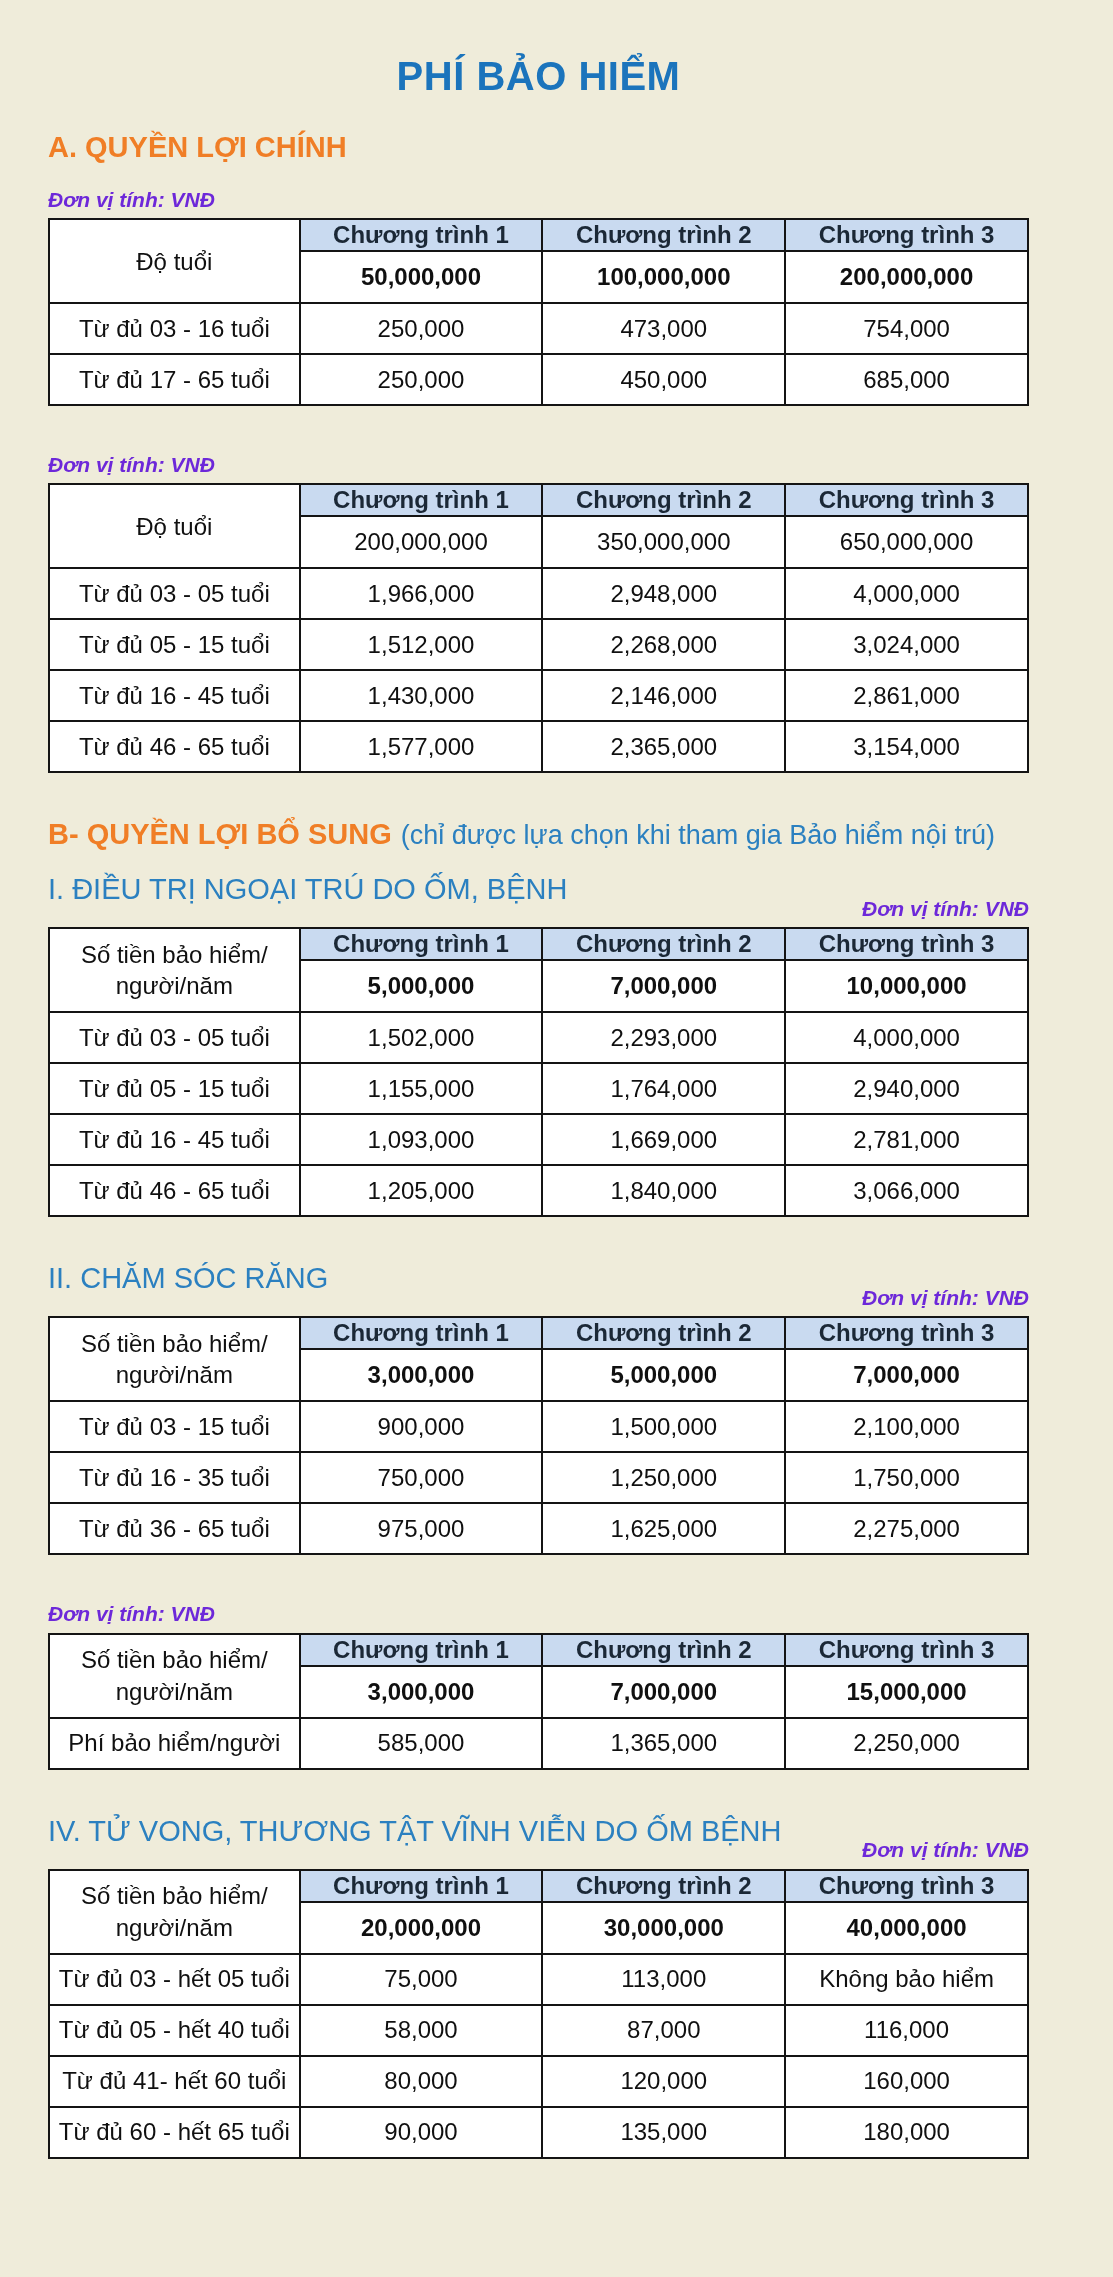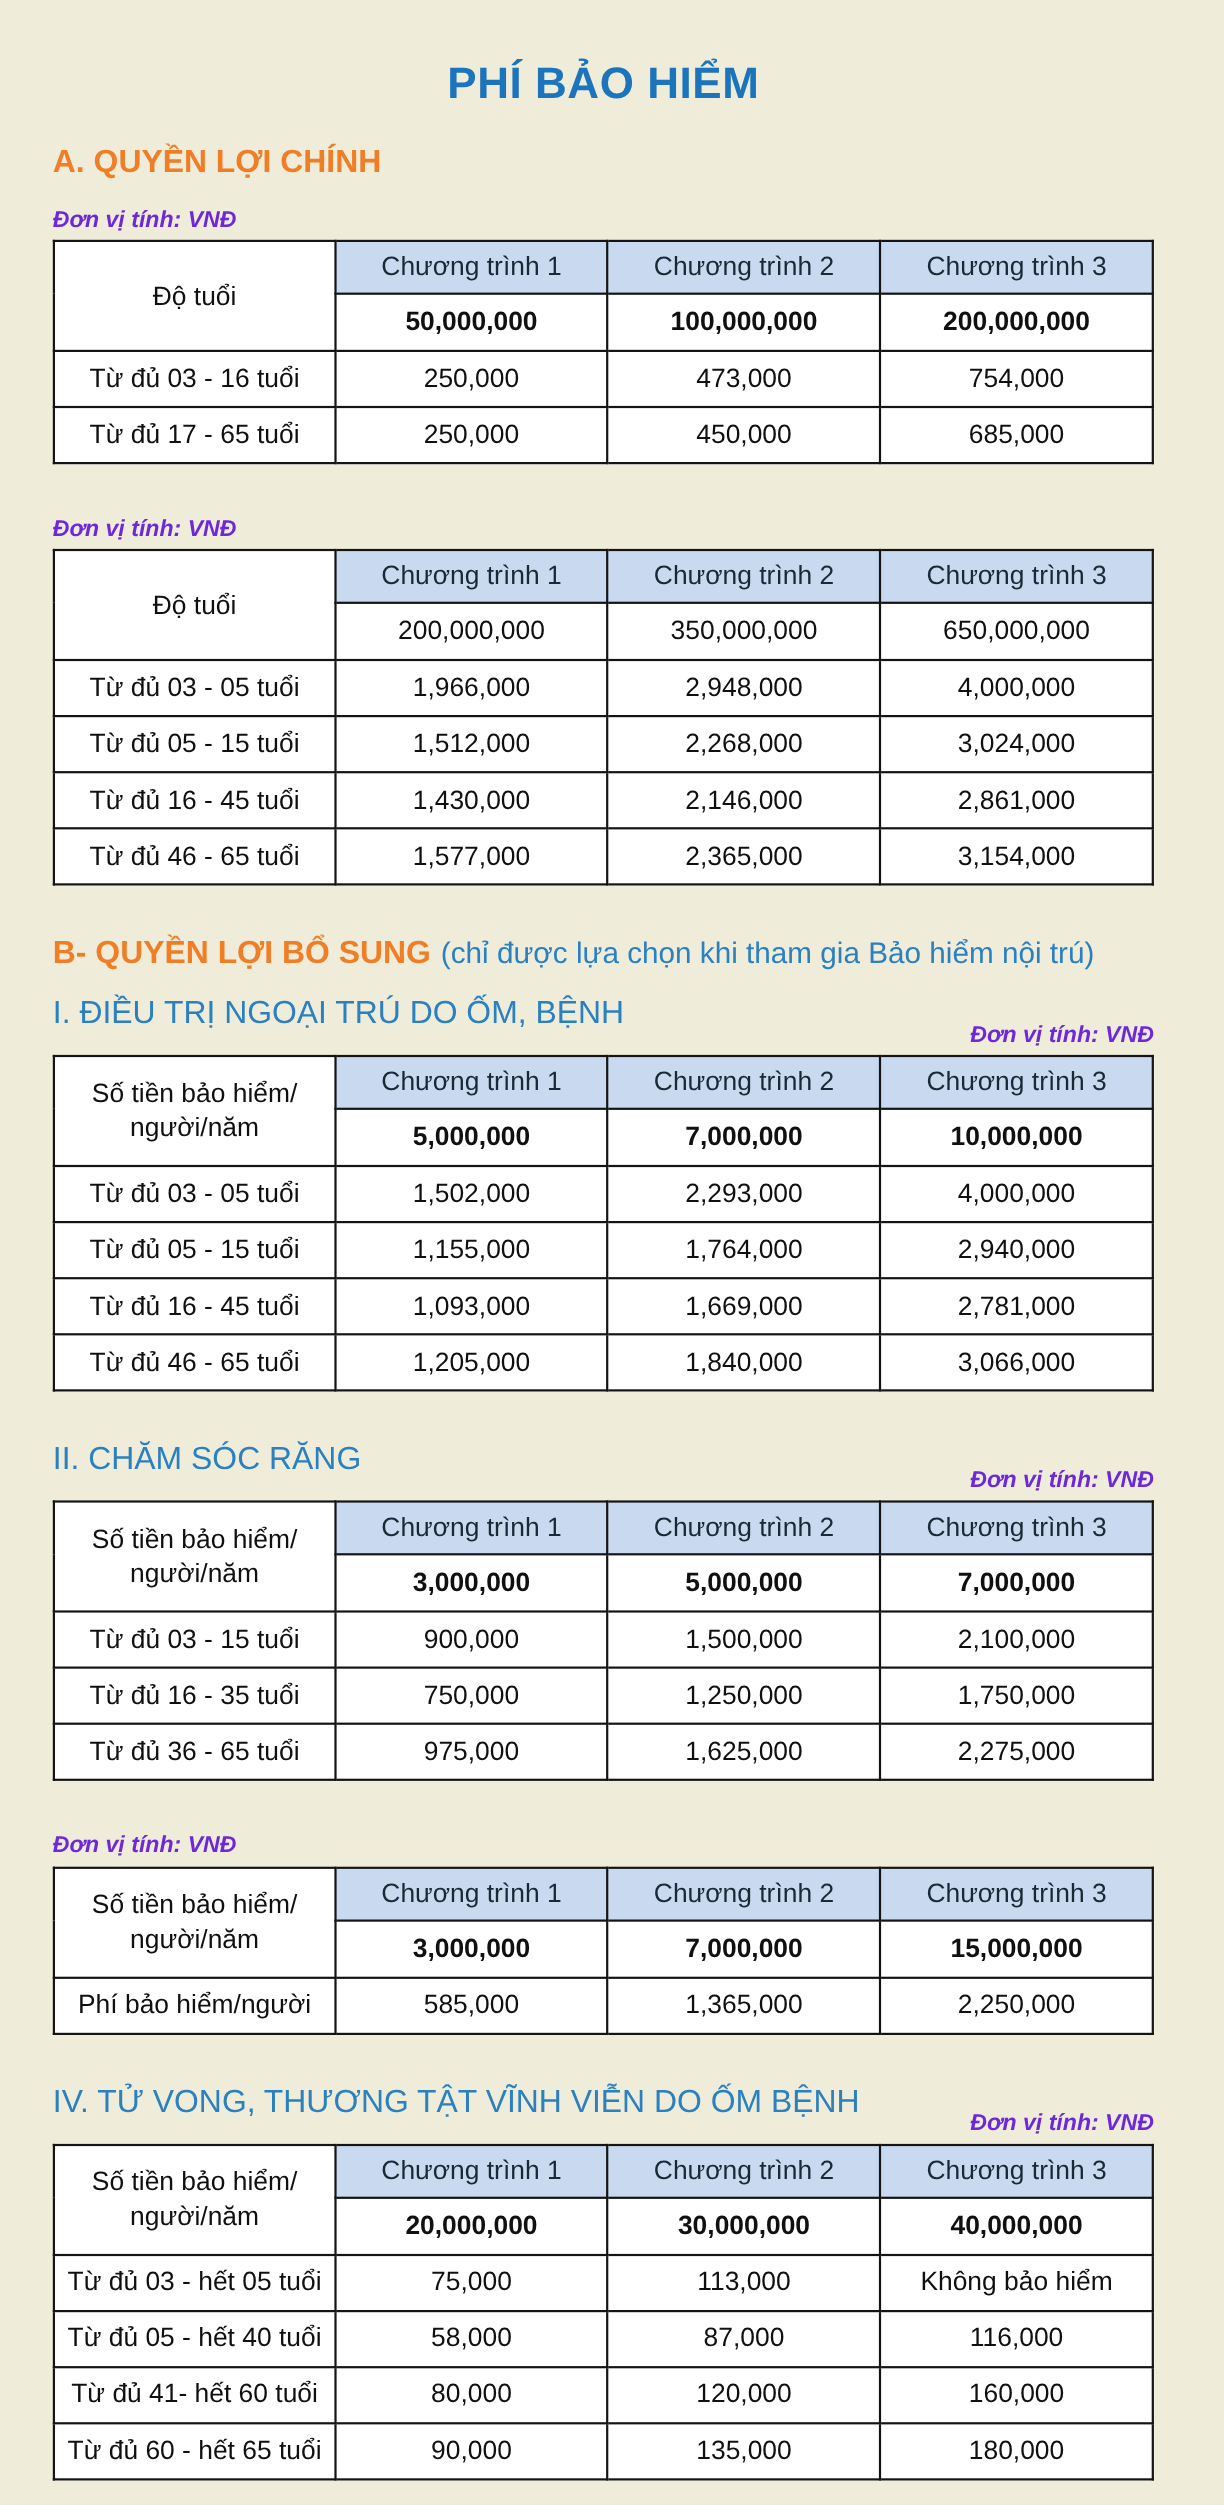--- a/index.html
+++ b/index.html
@@ -17,21 +17,21 @@
   body{
     background:var(--bg);
     font-family:"Liberation Sans","DejaVu Sans",sans-serif;
     color:var(--ink);
   }
   .page{
     width:1113px;
     height:2277px;
     overflow:hidden;
     background:var(--bg);
-    padding:54px 64px 0 48px;
+    padding:54px 84px 0 48px;
   }
   .doc-title{
     margin:0;
     text-align:center;
     color:var(--title-blue);
     font-size:40px;
     font-weight:700;
     letter-spacing:.5px;
     line-height:1.1;
   }
@@ -84,23 +84,23 @@
     padding:0 4px;
   }
   td.label-cell{
     font-size:25px;
     white-space:pre-line;
     line-height:1.3;
   }
   td.col-head{
     background:var(--fill);
     color:var(--head-text);
-    font-weight:400;
+    font-weight:700;
     font-size:25px;
-    height:48px;
+    height:32px;
   }
   td.sum-cell{
     height:52px;
     font-weight:700;
     font-size:25px;
   }
   table.sum-regular td.sum-cell{
     font-weight:400;
     font-size:24px;
   }

